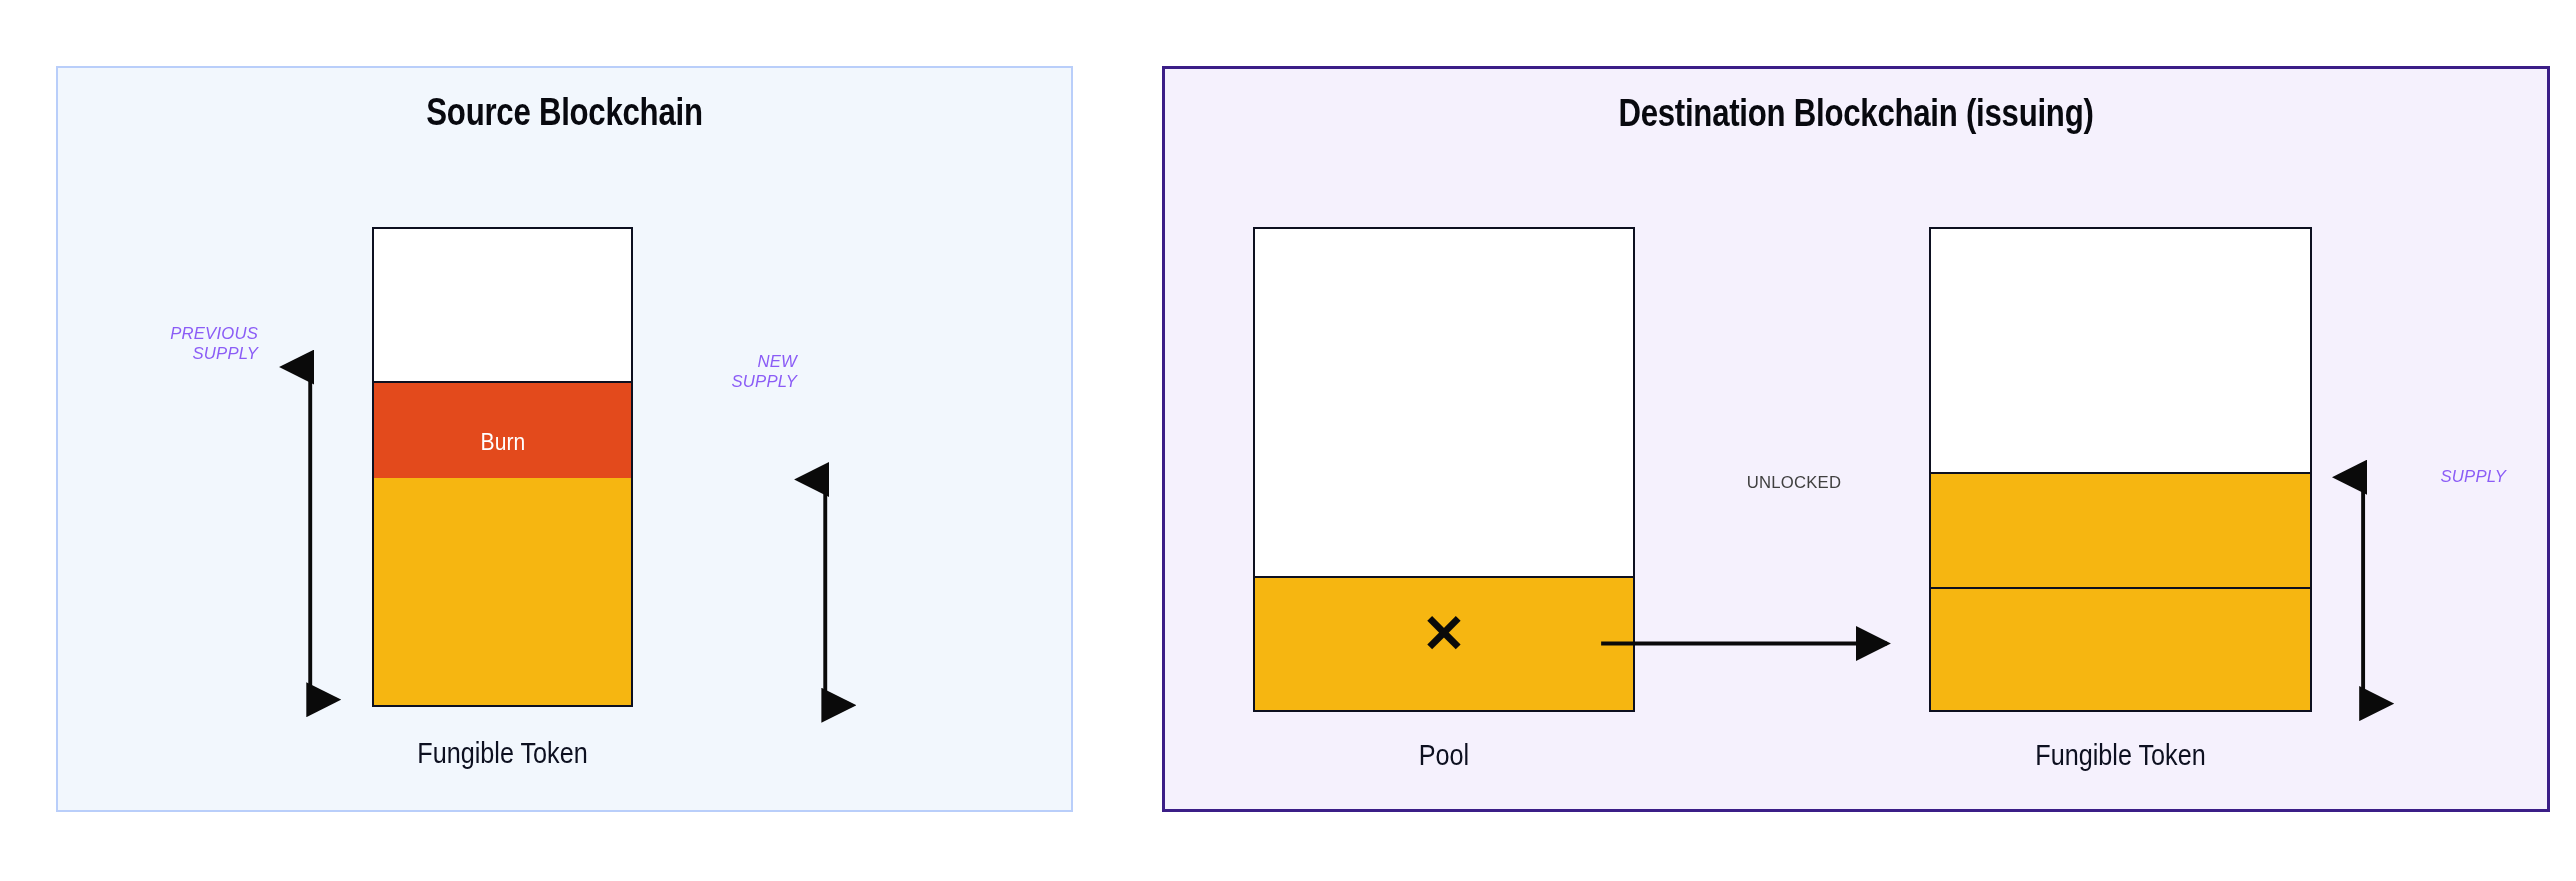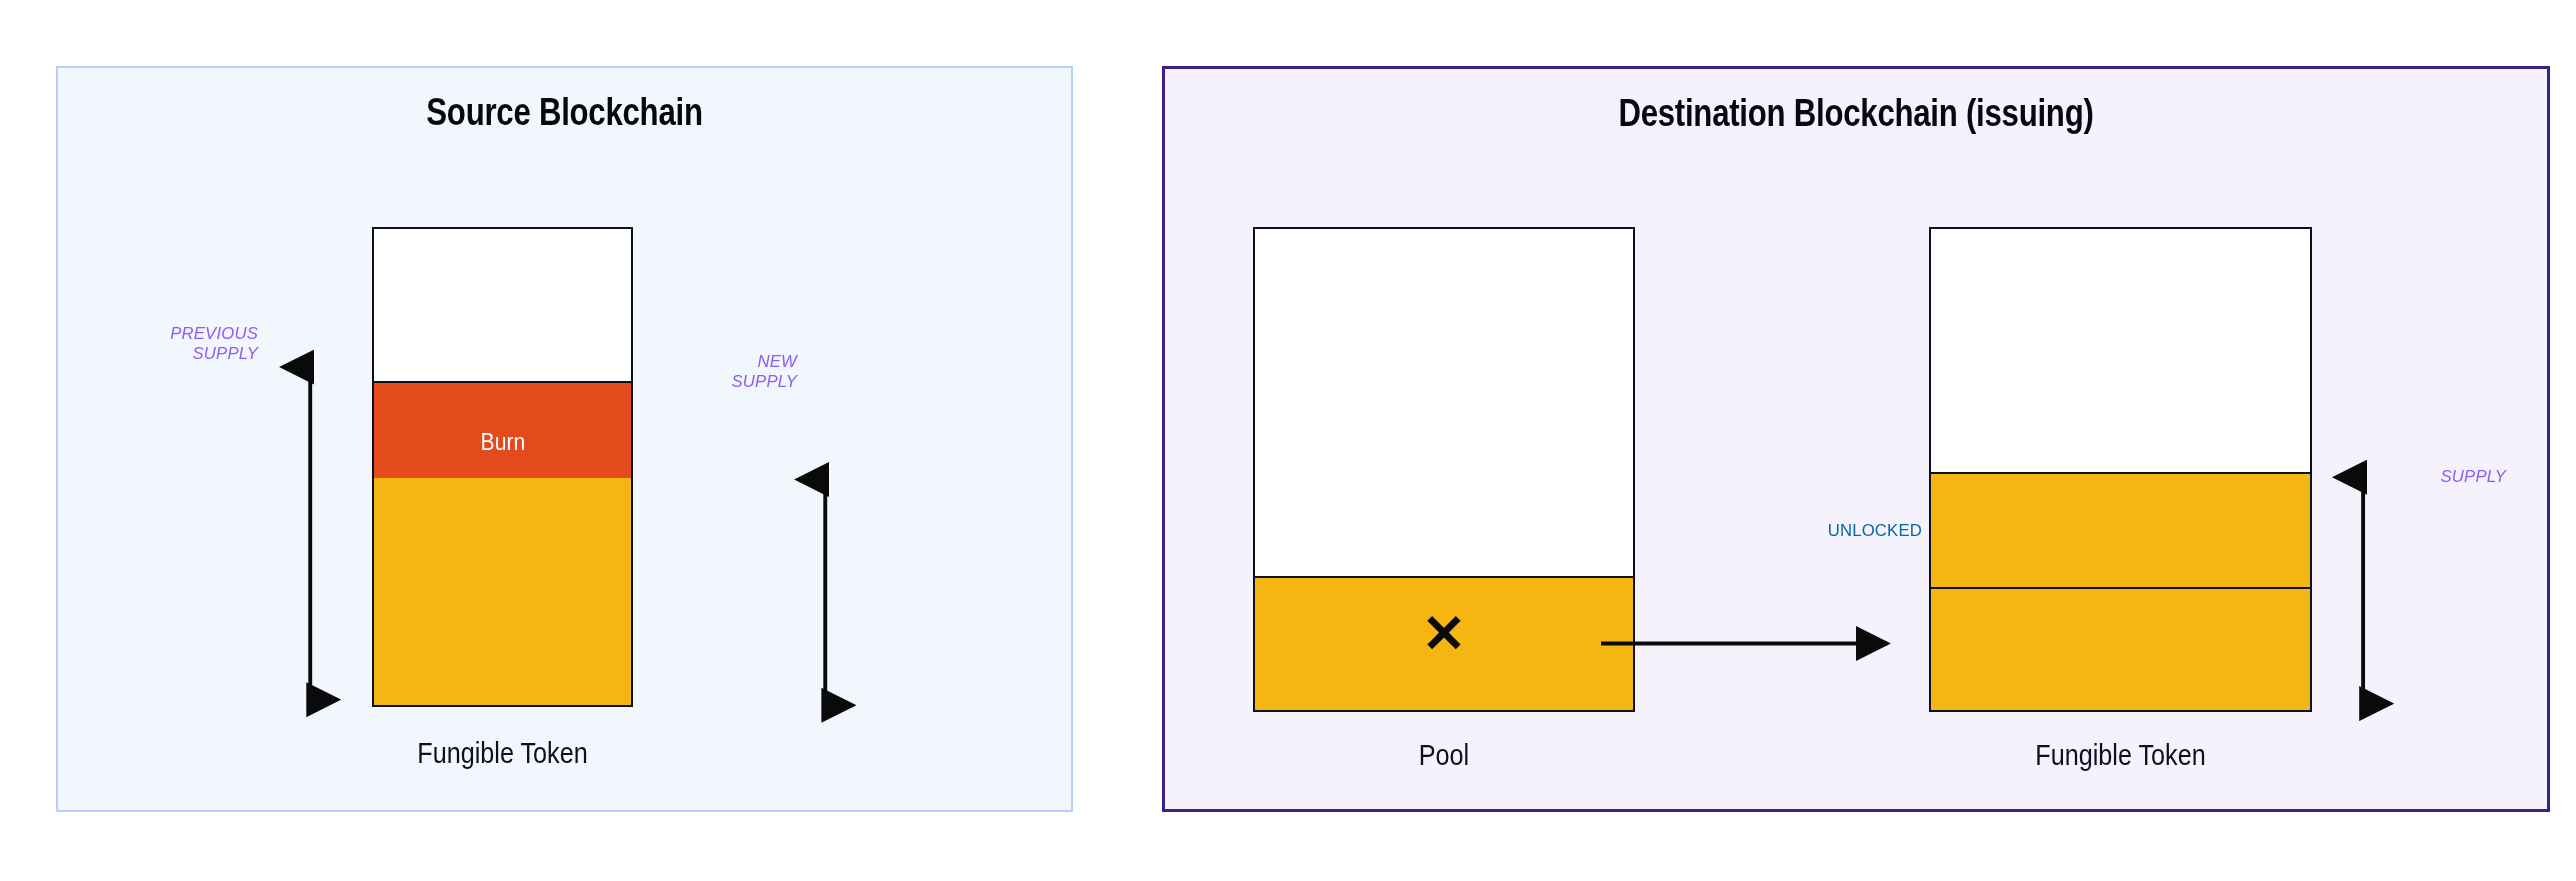--- a/index.html
+++ b/index.html
@@ -40,23 +40,23 @@
     transform:scaleX(0.84);white-space:nowrap;}
 
   .x-mark{position:absolute;left:0;right:0;text-align:center;
     font-size:53px;font-weight:700;color:#0a0a0a;
     font-family:"Liberation Sans",sans-serif;line-height:1;}
 
   .dim-label{position:absolute;text-align:right;
     font-size:16.7px;font-weight:400;color:#8b5cf6;
     line-height:1.22;letter-spacing:0.2px;white-space:pre-line;font-style:italic;}
 
-  .flow-label{position:absolute;text-align:right;
-    font-size:16.7px;font-weight:400;color:#0369a1;
-    letter-spacing:0.2px;white-space:nowrap;margin-top:48px;}
+  .flow-label{position:absolute;text-align:center;
+    font-size:16.7px;font-weight:400;color:#404040;
+    letter-spacing:0.2px;white-space:nowrap;}
 
   svg.overlay{position:absolute;left:0;top:0;width:2576px;height:881px;
     pointer-events:none;}
 </style>
 </head>
 <body>
 
 <div class="panel" id="source-panel">
 
   <div class="panel-title" style="top:23.4px;">Source Blockchain</div>

